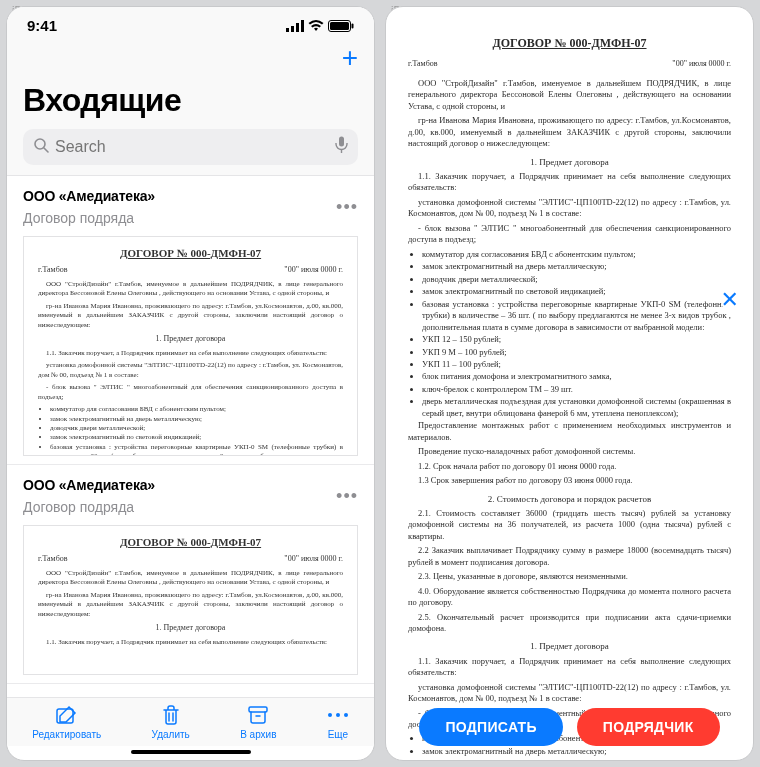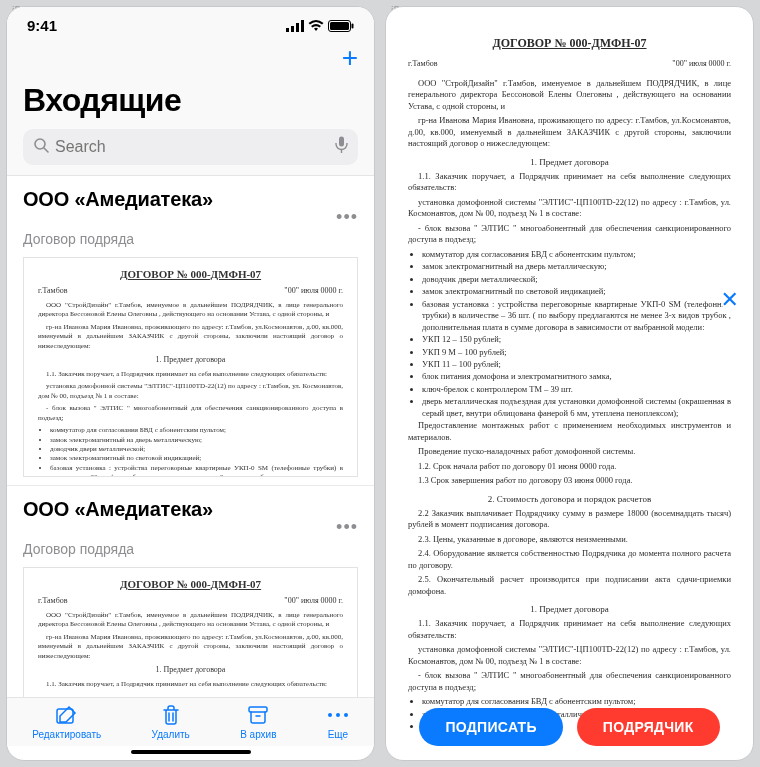--- a/index.html
+++ b/index.html
@@ -65,22 +65,22 @@
     padding: 7px 10px; margin-top: 10px; gap: 6px;
   }
   .search-wrap input {
     flex: 1; border: none; background: transparent; font-size: 16px; color: #4d7c0f;
   }
   .mic { color: #8e8e92; }
 
   .list { flex: 1; overflow: hidden; background: #fff; }
   .card { border-bottom: 1px solid #eaeaec; padding: 12px 16px 8px; }
   .card-head { display: flex; justify-content: space-between; align-items: center; }
-  .card-title { font-size: 20px; font-weight: 600; letter-spacing: -0.2px; }
-  .card-sub { font-size: 14px; color: #8e8e92; margin-top: 20px; }
+  .card-title { font-size: 14px; font-weight: 600; letter-spacing: -0.2px; }
+  .card-sub { font-size: 14px; color: #8e8e92; margin-top: 6px; }
   .ellipsis { color: #8e8e92; font-size: 18px; letter-spacing: 1px; }
   .doc-preview {
     border: 1px solid #e2e2e4;
     background: #fff;
     margin-top: 10px;
     padding: 10px 14px;
     font-family: "Times New Roman", serif;
     color: #333;
     height: 220px;
     overflow: hidden;
@@ -322,23 +322,24 @@
           <li>УКП 11 – 100 рублей;</li>
           <li>блок питания домофона и электромагнитного замка,</li>
           <li>ключ-брелок с контроллером ТМ – 39 шт.</li>
           <li>дверь металлическая подъездная для установки домофонной системы (окрашенная в серый цвет, внутри облицована фанерой 6 мм, утеплена пеноплексом);</li>
         </ul>
         <p>Предоставление монтажных работ с применением необходимых инструментов и материалов.</p>
         <p>Проведение пуско-наладочных работ домофонной системы.</p>
         <p>1.2. Срок начала работ по договору 01 июня 0000 года.</p>
         <p>1.3 Срок завершения работ по договору  03 июня 0000 года.</p>
         <p class="sec">2. Стоимость договора и порядок расчетов</p>
+        <p>2.1. Стоимость составляет 36000 (тридцать шесть тысяч) рублей за установку домофонной системы на 36 получателей, из расчета 1000 (одна тысяча) рублей с квартиры.</p>
         <p>2.2 Заказчик выплачивает Подрядчику сумму в размере 18000 (восемнадцать тысяч) рублей в момент подписания договора.</p>
         <p>2.3. Цены, указанные в договоре, являются неизменными.</p>
-        <p>2.4. Оборудование является собственностью Подрядчика до момента полного расчета по договору.</p>
+        <p>4.0. Оборудование является собственностью Подрядчика до момента полного расчета по договору.</p>
         <p>2.5. Окончательный расчет производится при подписании акта сдачи-приемки домофона.</p>
         <p class="sec">1. Предмет договора</p>
         <p>1.1. Заказчик поручает, а Подрядчик принимает на себя выполнение следующих обязательств:</p>
         <p>установка домофонной системы "ЭЛТИС"-ЦП100ТD-22(12) по адресу : г.Тамбов, ул. Космонавтов, дом № 00, подъезд № 1 в составе:</p>
         <p>- блок вызова " ЭЛТИС " многоабонентный для обеспечения санкционированного доступа в подъезд;</p>
         <ul>
           <li>коммутатор для согласования БВД с абонентским пультом;</li>
           <li>замок электромагнитный на дверь металлическую;</li>
           <li>доводчик двери металлической;</li>
 

